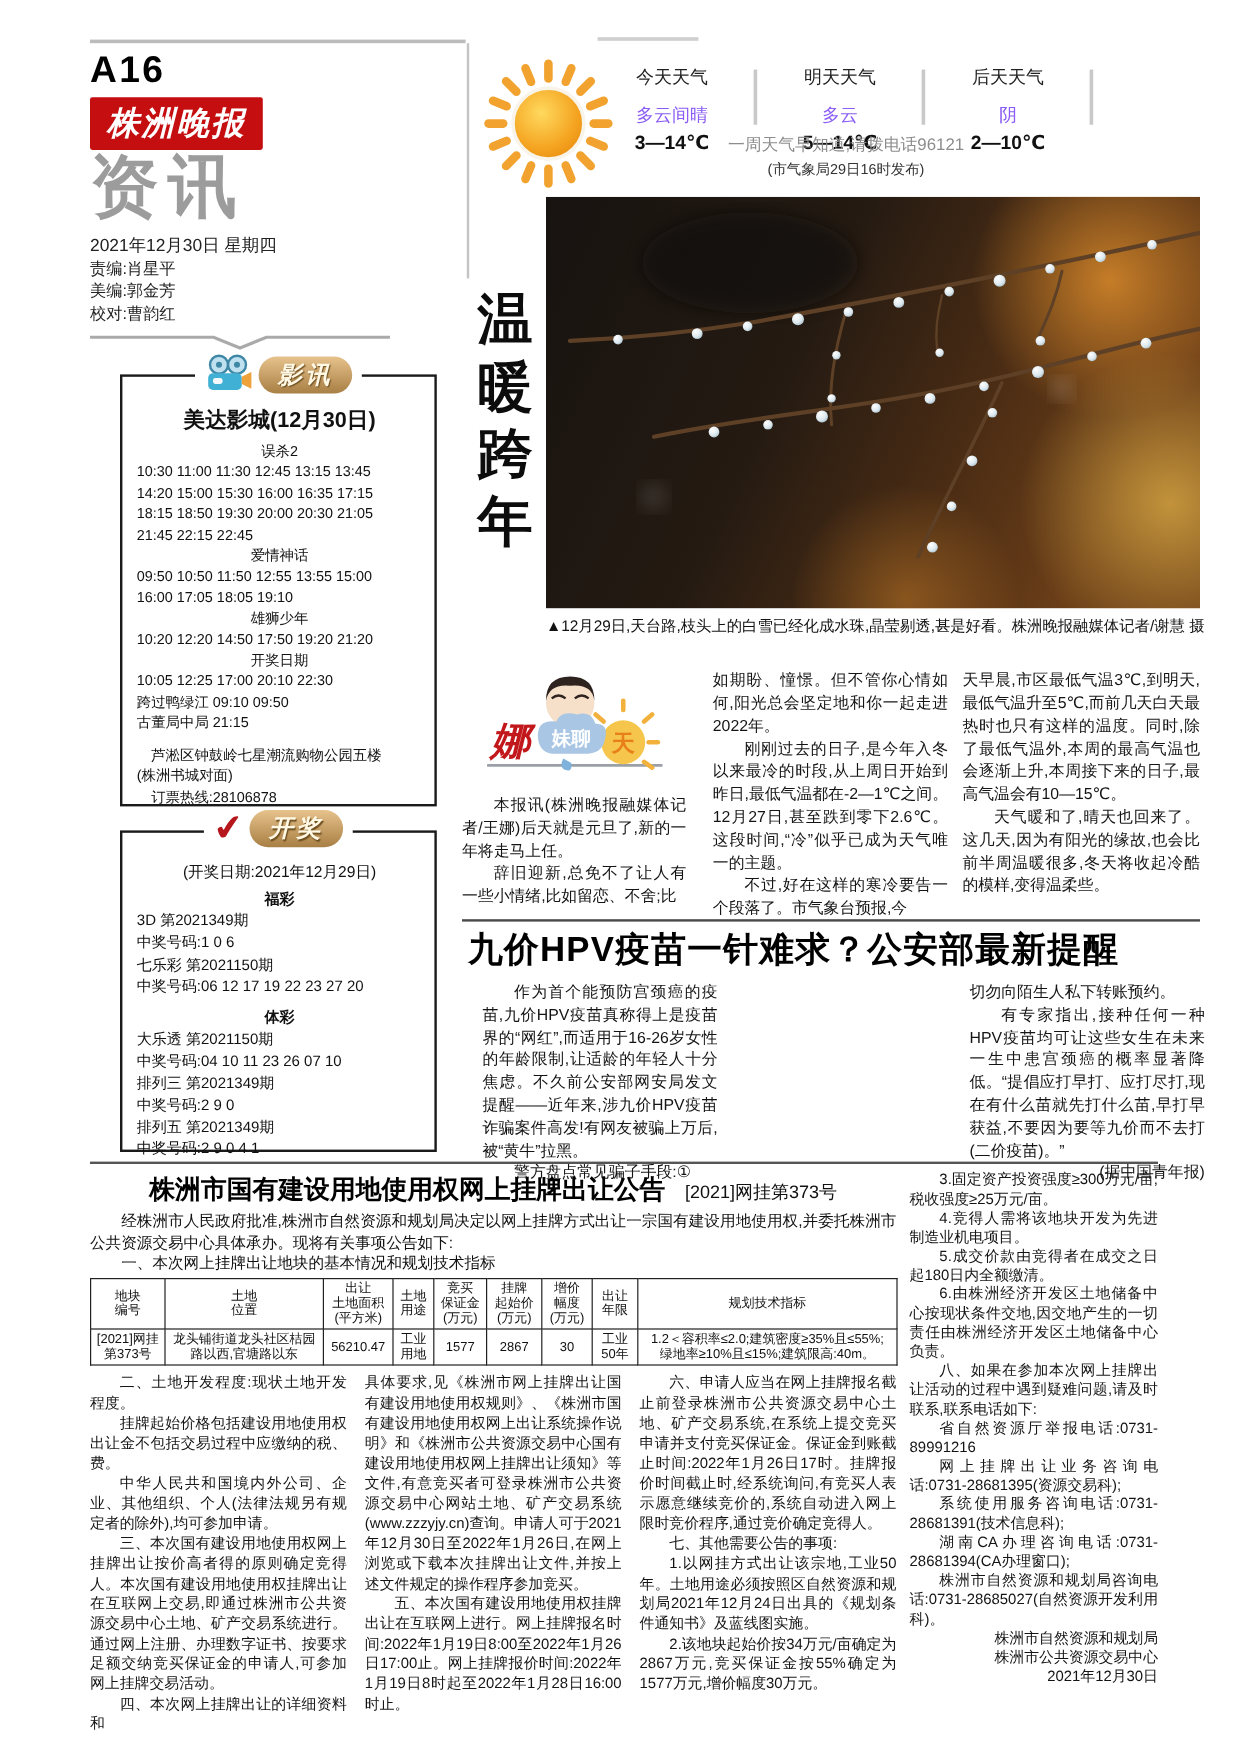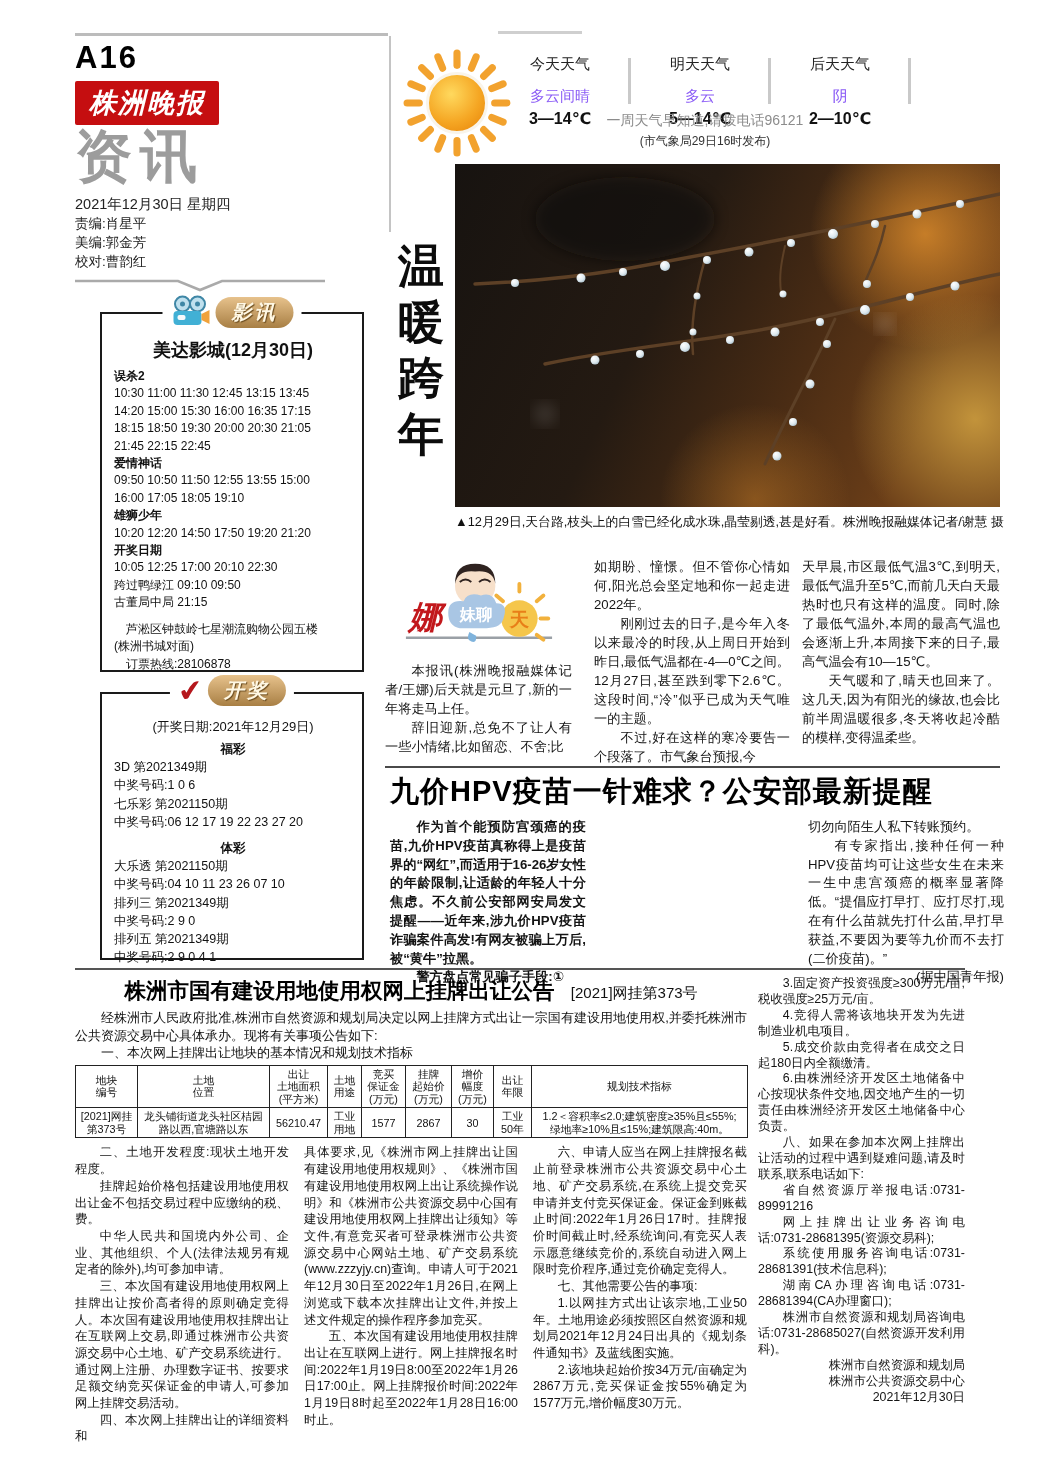--- a/index.html
+++ b/index.html
@@ -41,36 +41,36 @@
     background:#fff;padding:0 8px;display:flex;align-items:center;gap:5px;white-space:nowrap;}
   .badge-cap{background:linear-gradient(180deg,#e7c28c,#a87f44);border-radius:16px;color:#fff8e4;
     font-weight:800;font-style:italic;padding:2px 16px;font-size:20px;letter-spacing:3px;
     text-shadow:1px 1px 1px #6b4c1e;}
   #check-icon{color:#b5171d;font-size:30px;font-weight:900;display:inline-block;transform:rotate(-6deg);line-height:1;}
   .box-inner{padding:24px 10px 0 12px;}
   .cinema-title{text-align:center;font-weight:700;font-size:18px;margin-bottom:6px;}
   .draw-date{text-align:center;font-size:13px;margin-bottom:4px;}
   .sched-line{font-size:12px;line-height:17.4px;white-space:nowrap;color:#111;}
   .lot-line{font-size:12.5px;line-height:18.2px;white-space:nowrap;color:#111;}
-  .film{font-weight:700;}
+  .film{font-weight:400;text-align:center;}
   .spacer{height:9px;}
   .addr{text-indent:1em;white-space:normal;}
   .center{text-align:center;}
   .bold{font-weight:700;}
   .gap{margin-top:8px;}
   
   .art-col{position:absolute;font-size:13.2px;line-height:19px;text-align:justify;color:#141414;}
   #wx-col1{left:385px;top:557px;width:187px;}
   #wx-col2{left:594px;top:557px;width:196px;}
   #wx-col3{left:802px;top:557px;width:198px;}
   #chat-icon{display:block;margin:0 auto 4px auto;}
   #wx-rule{left:385px;top:766px;width:615px;height:2px;background:#4a4a4a;}
   #hpv-headline{position:absolute;left:390px;top:772px;font-size:29px;font-weight:800;
     letter-spacing:1px;color:#000;}
-  #hpv-col1{left:390px;top:818px;width:196px;line-height:18.8px;font-weight:bold;}
+  #hpv-col1{left:402px;top:818px;width:196px;line-height:18.8px;}
   #hpv-col2{left:600px;top:818px;width:198px;line-height:18.8px;}
   #hpv-col3{left:808px;top:818px;width:196px;line-height:18.8px;}
   .para{text-indent:2em;text-align:justify;margin:0;}
   .noind{text-indent:0;}
   .tar{text-align:right;text-indent:0;}
   
   #notice-rule{left:75px;top:968px;width:890px;height:2px;background:#555;}
   #notice-left{position:absolute;left:75px;top:976px;width:672px;}
   #notice-title-row{text-align:center;margin-bottom:4px;}
   #notice-title{font-size:21.5px;font-weight:800;color:#000;text-align:center;}
@@ -322,21 +322,21 @@
       <path d="M70,78 q-4,8 2,10 q6,2 5,-6 Z" fill="#7fb3dc"></path>
       <text x="24" y="74" text-anchor="middle" font-size="34" font-weight="900" font-style="italic" fill="#c2181c">娜</text>
     </svg>
     <div>
         <div class="para">本报讯(株洲晚报融媒体记者/王娜)后天就是元旦了,新的一年将走马上任。</div>
         <div class="para">辞旧迎新,总免不了让人有一些小情绪,比如留恋、不舍;比</div>
       </div>
   </div>
   <div id="wx-col2" class="art-col">
       <div class="para noind">如期盼、憧憬。但不管你心情如何,阳光总会坚定地和你一起走进2022年。</div>
-      <div class="para">刚刚过去的日子,是今年入冬以来最冷的时段,从上周日开始到昨日,最低气温都在-4—0℃之间。12月27日,甚至跌到零下2.6℃。这段时间,“冷”似乎已成为天气唯一的主题。</div>
+      <div class="para">刚刚过去的日子,是今年入冬以来最冷的时段,从上周日开始到昨日,最低气温都在-2—1℃之间。12月27日,甚至跌到零下2.6℃。这段时间,“冷”似乎已成为天气唯一的主题。</div>
       <div class="para">不过,好在这样的寒冷要告一个段落了。市气象台预报,今</div>
     </div>
   <div id="wx-col3" class="art-col">
       <div class="para noind">天早晨,市区最低气温3℃,到明天,最低气温升至5℃,而前几天白天最热时也只有这样的温度。同时,除了最低气温外,本周的最高气温也会逐渐上升,本周接下来的日子,最高气温会有10—15℃。</div>
       <div class="para">天气暖和了,晴天也回来了。这几天,因为有阳光的缘故,也会比前半周温暖很多,冬天将收起冷酷的模样,变得温柔些。</div>
     </div>
   <div id="wx-rule" class="hline"></div>
 
   <h2 id="hpv-headline" style="margin:0;">九价HPV疫苗一针难求？公安部最新提醒</h2>
   <div id="hpv-col1" class="art-col">

